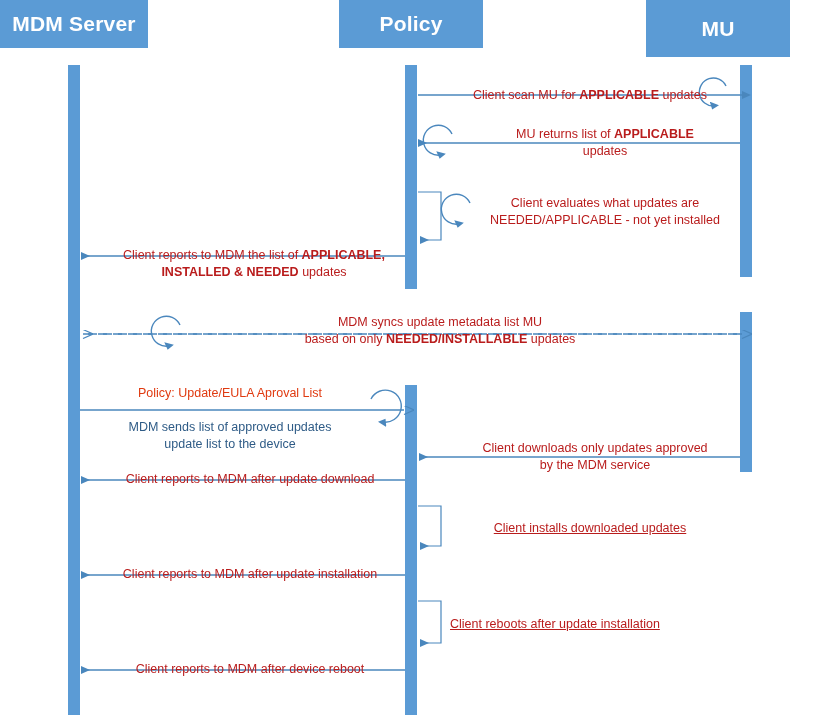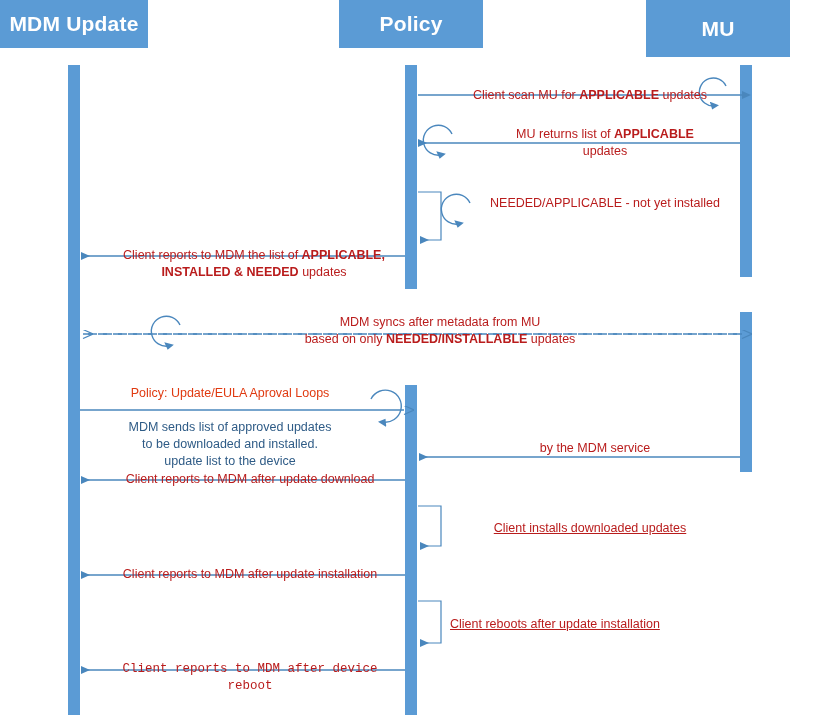--- a/index.html
+++ b/index.html
@@ -64,21 +64,21 @@
     height: 715px;
     pointer-events: none;
   }
 </style>
 </head>
 <body>
 
 <div id="canvas">
 
   <div class="actor-box" style="left:0px; top:0px; width:148px; height:48px;">
-    <span>MDM Update</span>
+    <span>MDM Server</span>
   </div>
   <div class="actor-box" style="left:339px; top:0px; width:144px; height:48px;">
     <span>Policy</span>
   </div>
   <div class="actor-box" style="left:646px; top:0px; width:144px; height:57px;">
     <span>MU</span>
   </div>
 
   <div class="lifeline" style="left:68px; top:65px; height:650px;"></div>
 
@@ -159,36 +159,36 @@
 
     <g>
       <line x1="405" y1="670" x2="81" y2="670" stroke="#4A87BD" stroke-width="1.3" marker-end="url(#arrowL)"></line>
     </g>
   </svg>
 
   <div class="msg-label" style="left:440px; top:87px; width:300px;"><div><span>Client scan MU for </span><b>APPLICABLE</b><span> updates</span></div></div>
 
   <div class="msg-label" style="left:470px; top:126px; width:270px;"><div><span>MU returns list of </span><b>APPLICABLE</b></div><div><span>updates</span></div></div>
 
-  <div class="msg-label" style="left:460px; top:195px; width:290px;"><div><span>NEEDED/APPLICABLE - not yet installed</span></div></div>
+  <div class="msg-label" style="left:460px; top:195px; width:290px;"><div><span>Client evaluates what updates are</span></div><div><span>NEEDED/APPLICABLE - not yet installed</span></div></div>
 
   <div class="msg-label" style="left:104px; top:247px; width:300px;"><div><span>Client reports to MDM the list of </span><b>APPLICABLE,</b></div><div><b>INSTALLED &amp; NEEDED</b><span> updates</span></div></div>
 
-  <div class="msg-label" style="left:290px; top:314px; width:300px;"><div><span>MDM syncs after metadata from MU</span></div><div><span>based on only </span><b>NEEDED/INSTALLABLE</b><span> updates</span></div></div>
+  <div class="msg-label" style="left:290px; top:314px; width:300px;"><div><span>MDM syncs update metadata list MU</span></div><div><span>based on only </span><b>NEEDED/INSTALLABLE</b><span> updates</span></div></div>
 
   <div class="policy-label" style="left:90px; top:368px; width:280px;">
-    <span class="policy-title">Policy: Update/EULA Aproval Loops</span>
-    <span><div><span>MDM sends list of approved updates</span></div><div><span>to be downloaded and installed.</span></div><div><span>update list to the device</span></div></span>
+    <span class="policy-title">Policy: Update/EULA Aproval List</span>
+    <span><div><span>MDM sends list of approved updates</span></div><div><span>update list to the device</span></div></span>
   </div>
 
-  <div class="msg-label" style="left:450px; top:440px; width:290px;"><div><span>by the MDM service</span></div></div>
+  <div class="msg-label" style="left:450px; top:440px; width:290px;"><div><span>Client downloads only updates approved</span></div><div><span>by the MDM service</span></div></div>
 
   <div class="msg-label" style="left:110px; top:471px; width:280px;"><div><span>Client reports to MDM after update download</span></div></div>
 
   <div class="msg-label" style="left:450px; top:520px; width:280px; text-align:center;text-decoration:underline;"><div><span>Client installs downloaded updates</span></div></div>
 
   <div class="msg-label" style="left:110px; top:566px; width:280px;"><div><span>Client reports to MDM after update installation</span></div></div>
 
   <div class="msg-label" style="left:450px; top:616px; width:290px; text-align:left;text-decoration:underline;"><div><span>Client reboots after update installation</span></div></div>
 
-  <div class="msg-label" style="left:110px; top:661px; width:280px;font-family:Liberation Mono, monospace;"><div><span>Client reports to MDM after device reboot</span></div></div>
+  <div class="msg-label" style="left:110px; top:661px; width:280px;"><div><span>Client reports to MDM after device reboot</span></div></div>
 
 </div>
 
 </body></html>

